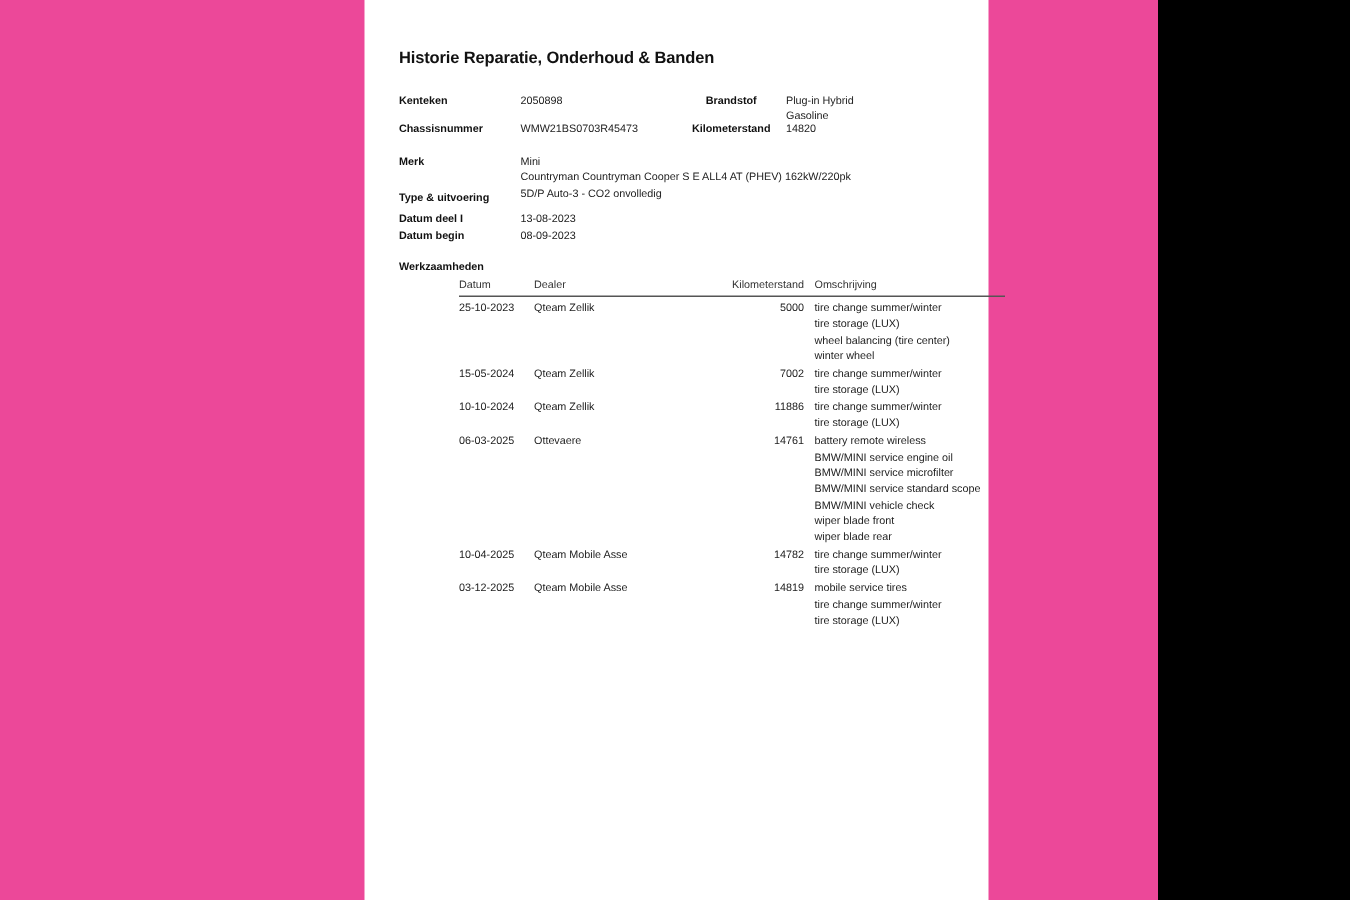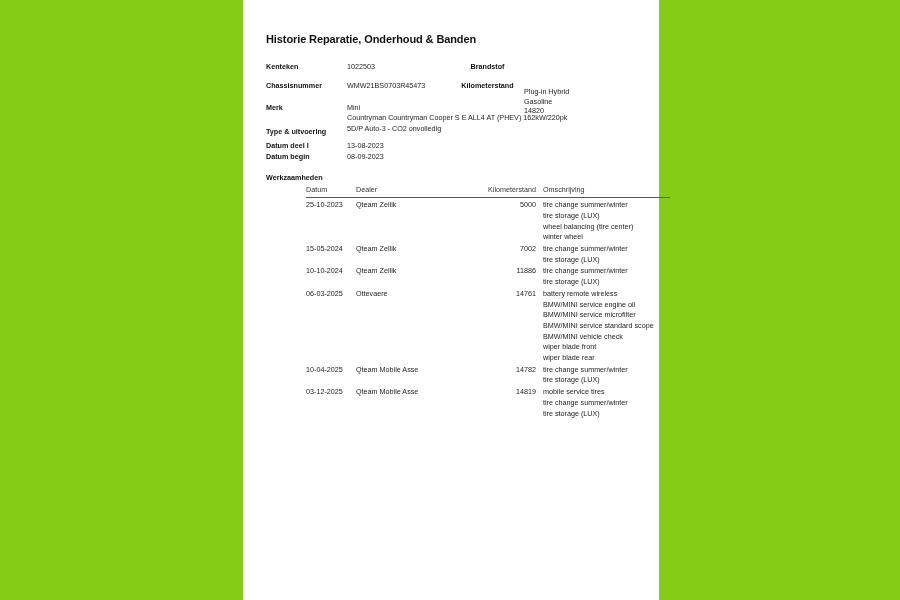--- a/index.html
+++ b/index.html
@@ -6,23 +6,23 @@
     margin: 0;
     padding: 0;
     width: 900px;
     height: 600px;
     background: #000000;
     overflow: hidden;
     font-family: "Liberation Sans", sans-serif;
   }
   .canvas {
     position: relative;
-    width: 900px;
+    width: 772px;
     height: 600px;
-    background: #84cc16;
+    background: #ec4899;
   }
   .page {
     position: absolute;
     left: 243px;
     top: 0;
     width: 416px;
     height: 600px;
     background: #ffffff;
     color: #222222;
     font-size: 7.2px;
@@ -34,21 +34,21 @@
     top: 34px;
     font-size: 11px;
     font-weight: bold;
     color: #111111;
     letter-spacing: -0.1px;
   }
   .lbl { font-weight: bold; color: #111111; }
   .kv-l1 { left: 23px;  width: 81px; }
   .kv-v1 { left: 104px; }
   .kv-l2 { left: 208px; width: 73px; text-align: center; }
-  .kv-v2 { left: 281px; margin-top: 25px; }
+  .kv-v2 { left: 281px; }
   .multiline { white-space: normal; line-height: 10px; }
   .type-val { line-height: 10.7px; width: 255px; }
   .section-title { left: 23px; top: 172.5px; font-weight: bold; color: #111111; }
 
   .wtable { left: 23px; top: 185px; width: 364px; white-space: normal; margin-left: 40px; }
   .thead {
     display: grid;
     grid-template-columns: 50px 130px 50px 1fr;
     color: #333333;
     line-height: 8px;
@@ -68,21 +68,21 @@
 </style>
 </head>
 <body>
 
 <div class="canvas">
   <div class="page">
 
     <div class="abs doc-title">Historie Reparatie, Onderhoud &amp; Banden</div>
 
     <div class="abs kv-l1 lbl" style="top:61.5px">Kenteken</div>
-    <div class="abs kv-v1" style="top:61.5px">1022503</div>
+    <div class="abs kv-v1" style="top:61.5px">2050898</div>
     <div class="abs kv-l2 lbl" style="top:61.5px">Brandstof</div>
     <div class="abs kv-v2 multiline" style="top:61.5px; width:70px">
       <div>Plug-in Hybrid</div>
       <div>Gasoline</div>
     </div>
 
     <div class="abs kv-l1 lbl" style="top:81px">Chassisnummer</div>
     <div class="abs kv-v1" style="top:81px">WMW21BS0703R45473</div>
     <div class="abs kv-l2 lbl" style="top:81px">Kilometerstand</div>
     <div class="abs kv-v2" style="top:81px">14820</div>

